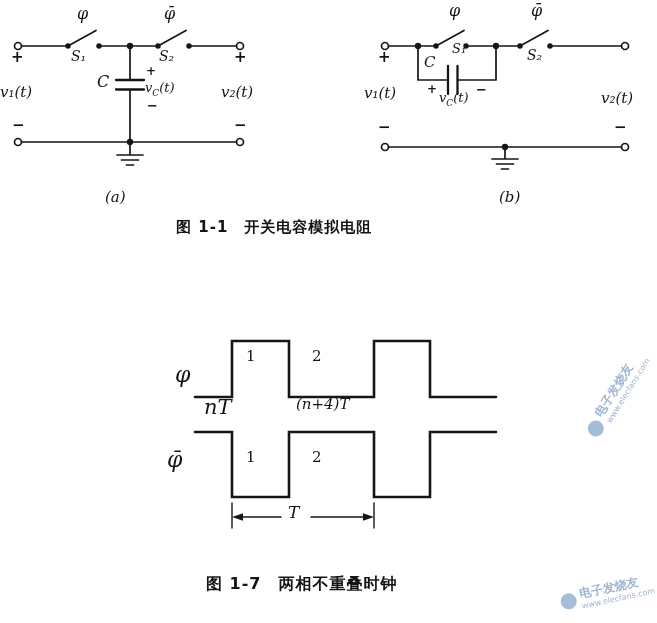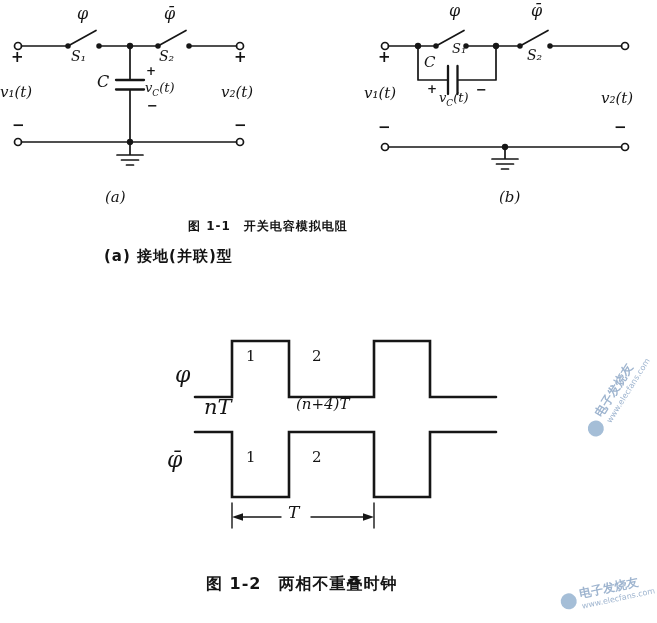--- a/index.html
+++ b/index.html
@@ -115,34 +115,33 @@
   <span class="lbl it" style="left:527px;top:48px;font-size:14px">S₂</span>
   <span class="lbl it" style="left:364px;top:86px;font-size:15px">v₁(t)</span>
   <span class="lbl sign" style="left:427px;top:83px;font-size:12px">+</span>
   <span class="lbl it" style="left:439px;top:91px;font-size:13px"><span>v</span><sub>C</sub><span>(t)</span></span>
   <span class="lbl sign" style="left:476px;top:83px;font-size:13px">−</span>
   <span class="lbl it" style="left:601px;top:91px;font-size:15px">v₂(t)</span>
   <span class="lbl sign" style="left:378px;top:120px;font-size:15px">−</span>
   <span class="lbl sign" style="left:614px;top:120px;font-size:15px">−</span>
   <span class="lbl it" style="left:499px;top:190px;font-size:15px">(b)</span>
 
-  <span class="lbl cn" style="left:188px;top:220px;font-size:12px">图 1-1　开关电容模拟电阻</span>
-  <span class="lbl cn" style="left:104px;top:249px;font-size:15px">(a) 接地(并联)型</span>
+  <span class="lbl cn" style="left:176px;top:220px;font-size:15px">图 1-1　开关电容模拟电阻</span>
 
   <span class="lbl it" style="left:175px;top:364px;font-size:22px">φ</span>
   <span class="lbl" style="left:246px;top:349px;font-size:15px">1</span>
   <span class="lbl" style="left:312px;top:349px;font-size:15px">2</span>
   <span class="lbl it" style="left:204px;top:397px;font-size:21px">nT</span>
   <span class="lbl it" style="left:296px;top:397px;font-size:15px">(n+4)T</span>
   <span class="lbl it" style="left:167px;top:449px;font-size:22px">φ̄</span>
   <span class="lbl" style="left:246px;top:450px;font-size:15px">1</span>
   <span class="lbl" style="left:312px;top:450px;font-size:15px">2</span>
   <span class="lbl it" style="left:288px;top:504px;font-size:17px">T</span>
 
-  <span class="lbl cn" style="left:206px;top:576px;font-size:16px">图 1-2　两相不重叠时钟</span>
+  <span class="lbl cn" style="left:206px;top:576px;font-size:16px">图 1-7　两相不重叠时钟</span>
 
   <div class="wm wm1">
     <span class="logo"></span>
     <span class="wmtext">
       <span class="t1">电子发烧友</span>
       <span class="t2">www.elecfans.com</span>
     </span>
   </div>
   <div class="wm wm2">
     <span class="logo"></span>

